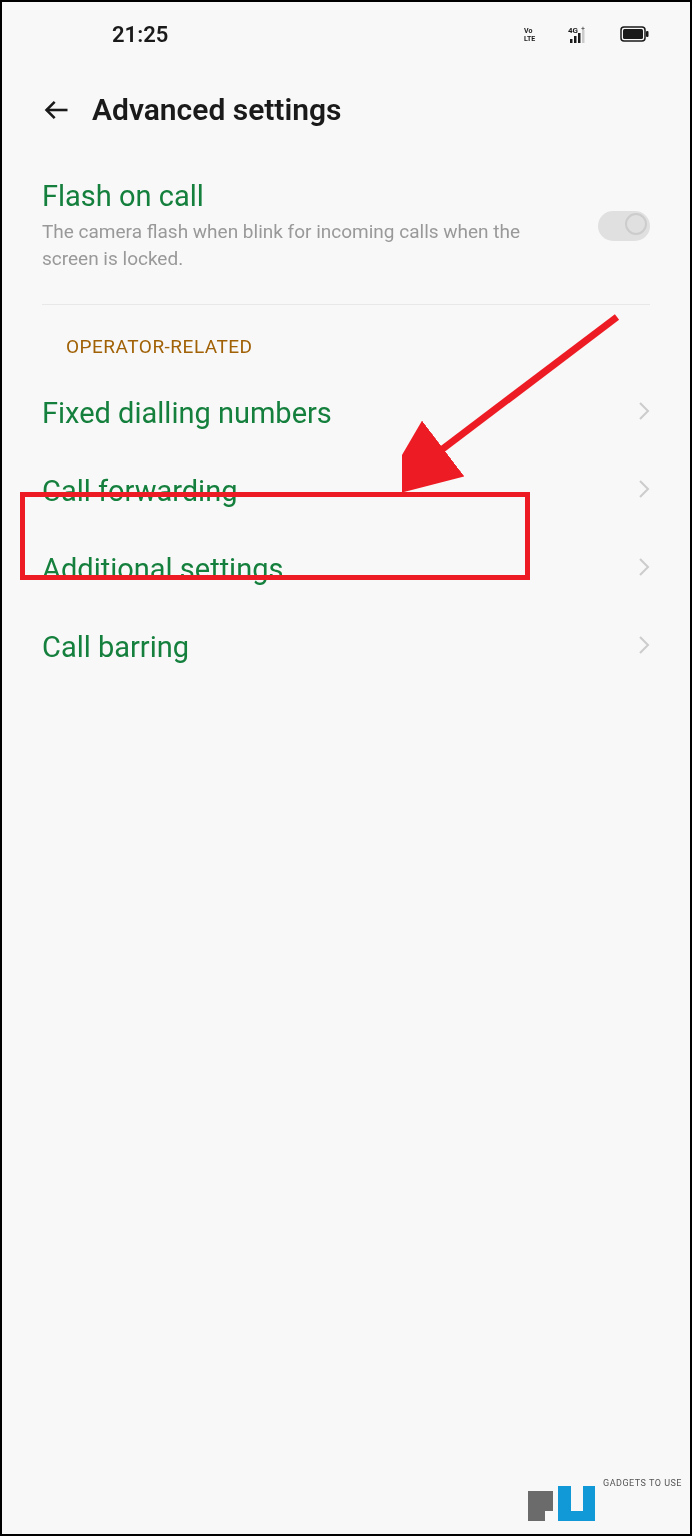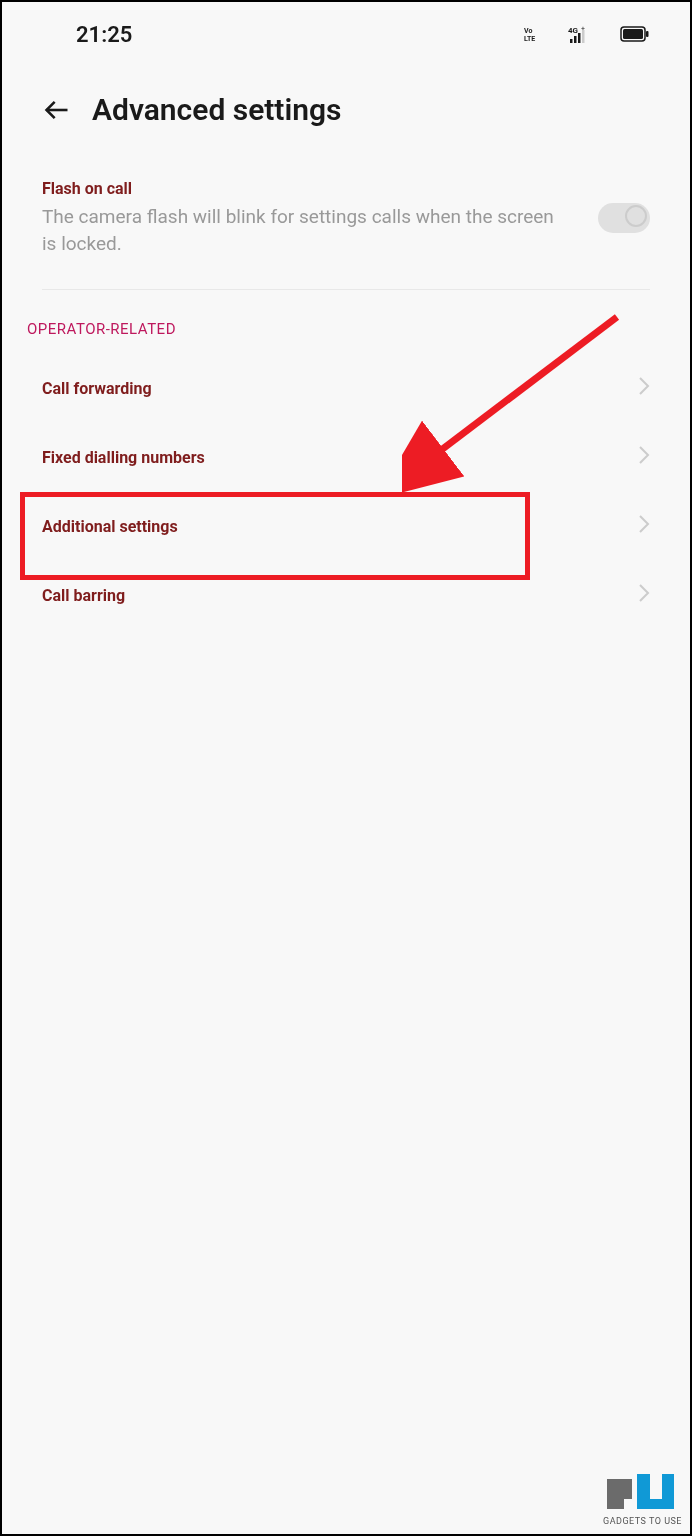--- a/index.html
+++ b/index.html
@@ -14,21 +14,21 @@
   .screen {
     background: #f8f8f8;
     width: 100%;
     height: 100%;
     position: relative;
   }
   .status-bar {
     display: flex;
     justify-content: space-between;
     align-items: center;
-    padding: 12px 40px 8px 74px;
+    padding: 12px 40px 8px 110px;
     height: 60px;
   }
   .status-time {
     font-size: 22px;
     font-weight: 600;
     color: #1a1a1a;
   }
   .status-icons {
     display: flex;
     align-items: center;
@@ -57,23 +57,23 @@
     padding: 22px 40px;
     display: flex;
     align-items: center;
     justify-content: space-between;
     cursor: pointer;
   }
   .setting-text {
     flex: 1;
   }
   .setting-title {
-    font-size: 16px;
-    color: #7f1d1d;
-    font-weight: 700;
+    font-size: 29px;
+    color: #15803d;
+    font-weight: 400;
   }
   .setting-desc {
     font-size: 19px;
     color: #999;
     margin-top: 6px;
     line-height: 1.4;
     max-width: 520px;
   }
   .toggle {
     width: 52px;
@@ -92,23 +92,23 @@
     position: absolute;
     top: 2px;
     right: 3px;
   }
   .divider {
     height: 1px;
     background: #e8e8e8;
     margin: 10px 40px 0 40px;
   }
   .section-header {
-    font-size: 15px;
-    color: #be185d;
-    padding: 30px 40px 16px 25px;
+    font-size: 19px;
+    color: #a16207;
+    padding: 30px 40px 16px 64px;
     letter-spacing: 0.5px;
   }
   .chevron {
     color: #ccc;
     font-size: 22px;
   }
   .highlight-box {
     position: absolute;
     border: 5px solid #ed1c24;
     left: 18px;
@@ -121,22 +121,22 @@
     position: absolute;
     left: 400px;
     top: 300px;
     pointer-events: none;
   }
   .watermark {
     position: absolute;
     bottom: 8px;
     right: 8px;
     display: flex;
-    flex-direction: column;
-    align-items: flex-end;
+    flex-direction: row;
+    align-items: flex-start;
   }
   .watermark-text {
     font-size: 9px;
     color: #555;
     letter-spacing: 0.5px;
     margin-top: 2px;
   }
 </style>
 </head>
 <body>
@@ -171,42 +171,42 @@
         <line x1="21" y1="12" x2="3" y2="12"></line>
         <polyline points="10 19 3 12 10 5"></polyline>
       </svg>
     </div>
     <div class="page-title">Advanced settings</div>
   </div>
 
   <div class="setting-item">
     <div class="setting-text">
       <div class="setting-title">Flash on call</div>
-      <div class="setting-desc">The camera flash will blink for settings calls when the screen is locked.</div>
+      <div class="setting-desc">The camera flash when blink for incoming calls when the screen is locked.</div>
     </div>
     <div class="toggle">
       <div class="toggle-knob"></div>
     </div>
   </div>
 
   <div class="divider"></div>
 
   <div class="section-header">OPERATOR-RELATED</div>
 
   <div class="setting-item">
+    <div class="setting-title">Fixed dialling numbers</div>
+    <div class="chevron">
+      <svg width="12" height="20" viewBox="0 0 12 20" fill="none" stroke="#ccc" stroke-width="2">
+          <polyline points="2 2 10 10 2 18"></polyline>
+        </svg>
+    </div>
+  </div>
+
+  <div class="setting-item">
     <div class="setting-title">Call forwarding</div>
-    <div class="chevron">
-      <svg width="12" height="20" viewBox="0 0 12 20" fill="none" stroke="#ccc" stroke-width="2">
-          <polyline points="2 2 10 10 2 18"></polyline>
-        </svg>
-    </div>
-  </div>
-
-  <div class="setting-item">
-    <div class="setting-title">Fixed dialling numbers</div>
     <div class="chevron">
       <svg width="12" height="20" viewBox="0 0 12 20" fill="none" stroke="#ccc" stroke-width="2">
           <polyline points="2 2 10 10 2 18"></polyline>
         </svg>
     </div>
   </div>
 
   <div class="setting-item">
     <div class="setting-title">Additional settings</div>
     <div class="chevron">

